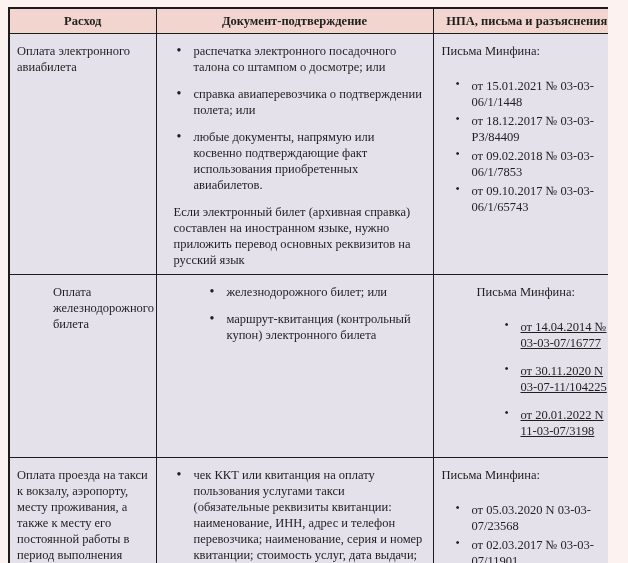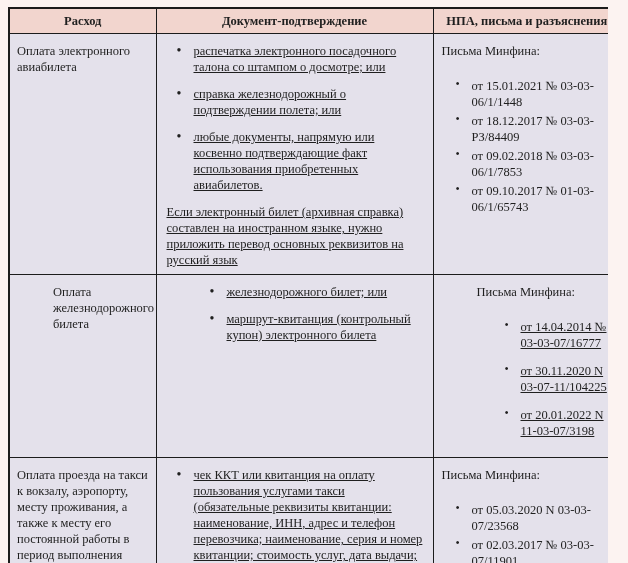--- a/index.html
+++ b/index.html
@@ -37,32 +37,32 @@
   }
   th{
     background:var(--header-bg);
     font-weight:bold;
     text-align:center;
     padding:4px 4px;
     height:23px;
   }
   td{padding:7px 8px;}
   td.c-expense{padding:9px 6px 6px 7px;}
-  td.c-docs{padding:9px 10px 6px 10px;text-decoration:underline;}
+  td.c-docs{padding:9px 10px 6px 10px;}
   td.c-npa{padding:9px 6px 6px 8px;}
 
   
   ul.docs{list-style:none;padding-left:27px;}
   ul.docs li{position:relative;margin-bottom:11px;}
   ul.docs li::before{
     content:"•";
     position:absolute;left:-17px;top:-1px;
     font-size:14px;
   }
-  p.note{margin-top:2px;}
+  p.note{margin-top:2px;margin-left:7px;}
 
   
   .npa-title{margin-bottom:6px;}
   ul.npa{list-style:none;padding-left:30px;margin-top:19px;}
   ul.npa li{position:relative;}
   ul.npa li::before{
     content:"•";
     position:absolute;left:-16px;top:-1px;
     font-size:12px;
   }
@@ -93,32 +93,32 @@
     </thead>
     <tbody>
 
       <tr class="r1">
         <td class="c-expense">
           <div>Оплата электронного авиабилета</div>
         </td>
         <td class="c-docs">
           <ul class="docs">
             <li>распечатка электронного посадочного талона со штампом о досмотре; или</li>
-            <li>справка железнодорожный о подтверждении полета; или</li>
+            <li>справка авиаперевозчика о подтверждении полета; или</li>
             <li>любые документы, напрямую или косвенно подтверждающие факт использования приобретенных авиабилетов.</li>
           </ul>
           <p class="note">Если электронный билет (архивная справка) составлен на иностранном языке, нужно приложить перевод основных реквизитов на русский язык</p>
         </td>
         <td class="c-npa">
           <div class="npa-title">Письма Минфина:</div>
           <ul class="npa tight">
             <li>от 15.01.2021 № 03-03-06/1/1448</li>
             <li>от 18.12.2017 № 03-03-РЗ/84409</li>
             <li>от 09.02.2018 № 03-03-06/1/7853</li>
-            <li>от 09.10.2017 № 01-03-06/1/65743</li>
+            <li>от 09.10.2017 № 03-03-06/1/65743</li>
           </ul>
         </td>
       </tr>
 
       <tr class="r2">
         <td class="c-expense">
           <div>Оплата железнодорожного билета</div>
         </td>
         <td class="c-docs">
           <ul class="docs">

